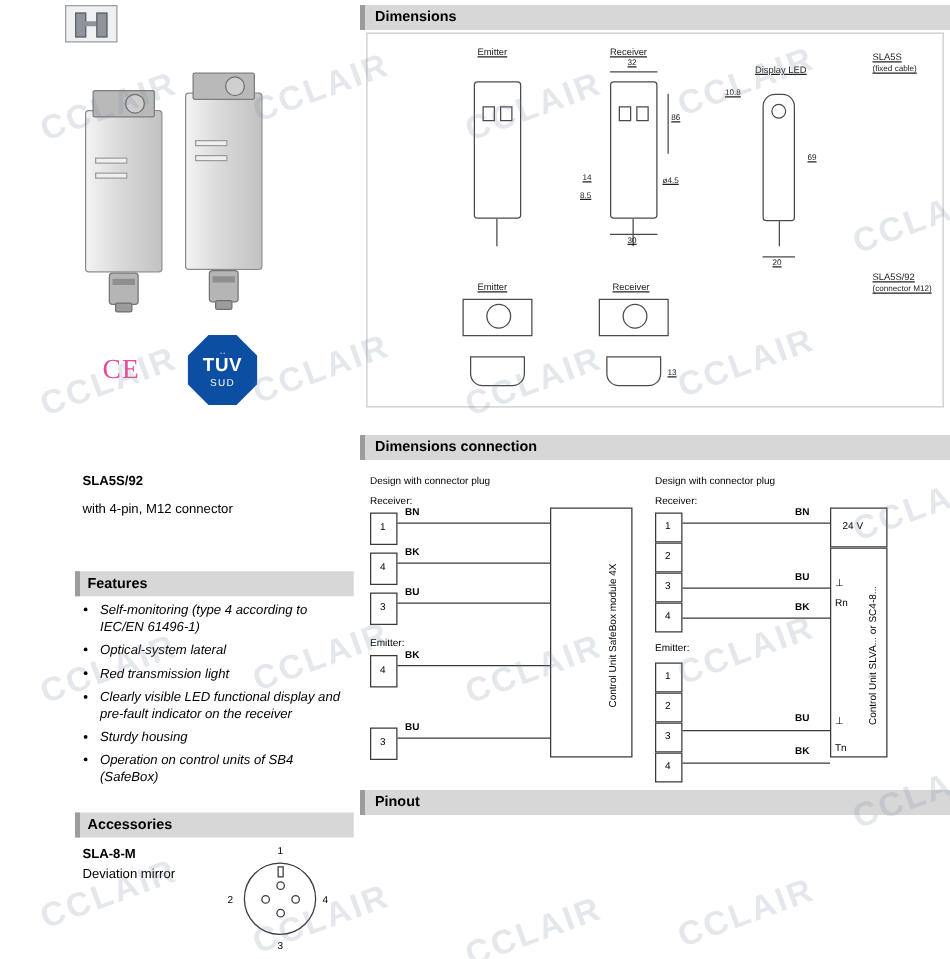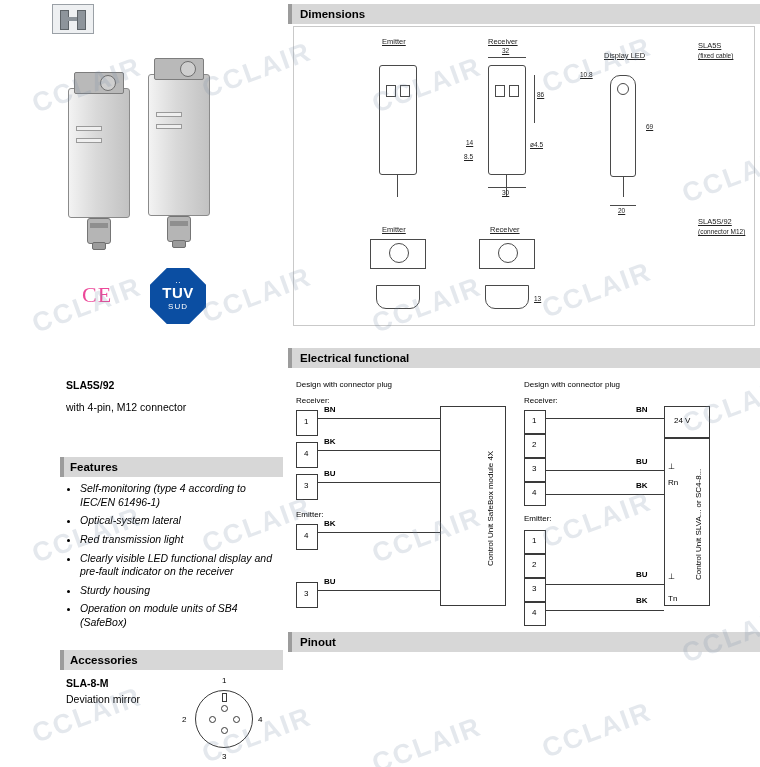--- a/index.html
+++ b/index.html
@@ -168,21 +168,21 @@
     <div class="left-body" style="top:400px;">with 4-pin, M12 connector</div>
 
     <div class="sec-bar" style="top:457px;">Features</div>
     <div class="left-body" style="top:482px; width:215px;">
       <ul class="features">
         <li>Self-monitoring (type 4 according to IEC/EN 61496-1)</li>
         <li>Optical-system lateral</li>
         <li>Red transmission light</li>
         <li>Clearly visible LED functional display and pre-fault indicator on the receiver</li>
         <li>Sturdy housing</li>
-        <li>Operation on module units of SB4 (SafeBox)</li>
+        <li>Operation on control units of SB4 (SafeBox)</li>
       </ul>
     </div>
 
     <div class="sec-bar" style="top:650px;">Accessories</div>
     <div class="left-body" style="top:676px; font-weight:bold;">SLA-8-M</div>
     <div class="left-body" style="top:692px;">Deviation mirror</div>
 
   </div>
 
   <div class="right-col">
@@ -233,21 +233,21 @@
       <div class="dev" style="left:76px; top:212px; width:56px; height:30px;"></div>
       <div class="dev" style="left:95px; top:216px; width:20px; height:20px; border-radius:50%;"></div>
       <div class="dev" style="left:185px; top:212px; width:56px; height:30px;"></div>
       <div class="dev" style="left:204px; top:216px; width:20px; height:20px; border-radius:50%;"></div>
 
       <div class="dev" style="left:82px; top:258px; width:44px; height:24px; border-radius:0 0 10px 10px;"></div>
       <div class="dev" style="left:191px; top:258px; width:44px; height:24px; border-radius:0 0 10px 10px;"></div>
       <div class="lbl sm" style="left:240px; top:268px;">13</div>
     </div>
 
-    <div class="rsec-bar" style="top:348px;">Electrical functional</div>
+    <div class="rsec-bar" style="top:348px;">Dimensions connection</div>
 
     <div class="el-area">
 
       <div class="elbl" style="left:8px; top:8px;">Design with connector plug</div>
       <div class="elbl" style="left:8px; top:24px;">Receiver:</div>
 
       <div class="box" style="left:8px; top:38px; width:22px; height:26px;"></div>
       <div class="elbl" style="left:16px; top:45px;">1</div>
       <div class="elbl b" style="left:36px; top:33px;">BN</div>
       <div class="wire" style="left:30px; top:46px; width:122px; height:1px;"></div>

